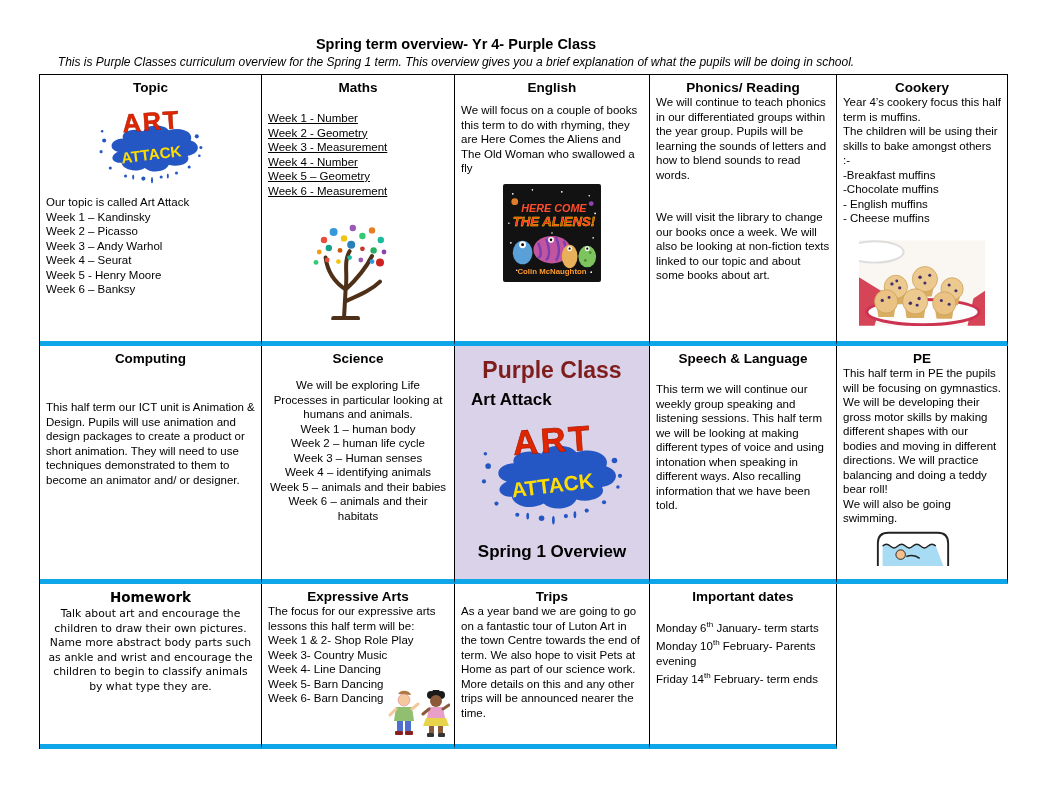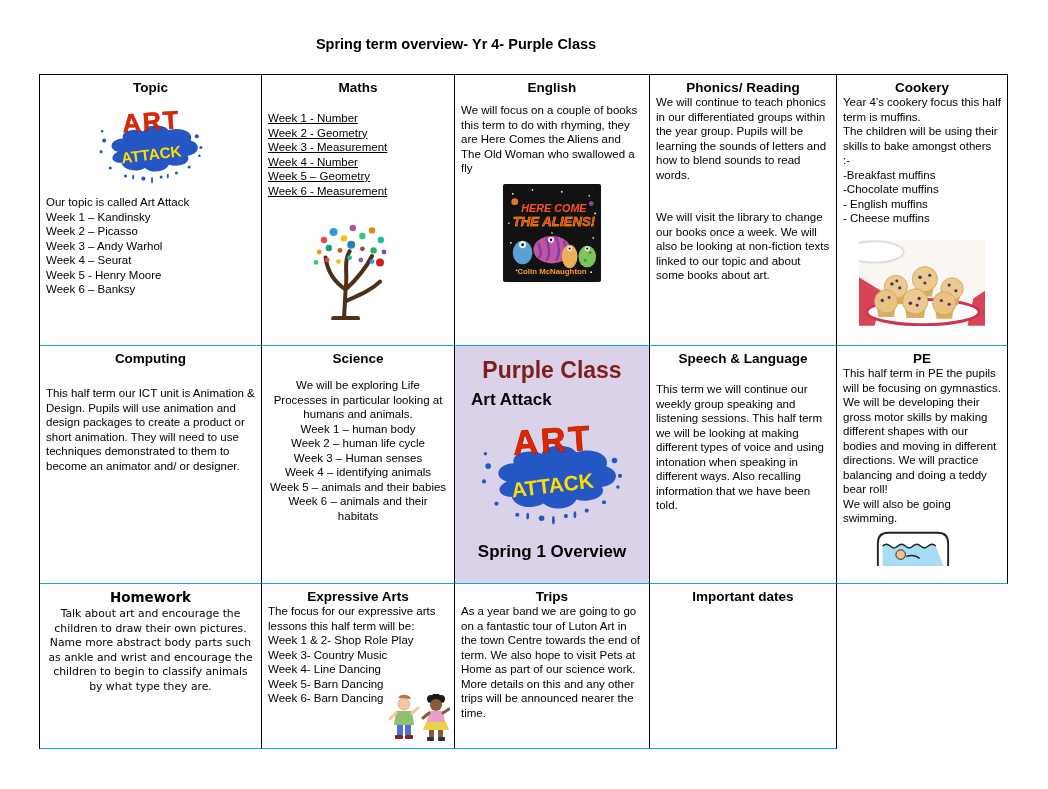--- a/index.html
+++ b/index.html
@@ -17,35 +17,35 @@
   }
   #curriculum-table {
     position:absolute; left:39px; top:74px;
     display:grid;
     grid-template-columns:222px 193px 195px 187px 171px;
     grid-template-rows:271px 238px 165px;
     border-top:1px solid #000; border-left:1px solid #000;
   }
   .cell {
     box-sizing:border-box; position:relative; overflow:hidden;
-    border-right:1px solid #000; border-bottom:1px solid #0ea5e9;
+    border-right:1px solid #000; border-bottom:5px solid #0ea5e9;
     padding:3px 6px;
   }
   .cell h3 { margin:2px 0 2px; font-size:13.5px; font-weight:bold; text-align:center; }
   .txt  { font-size:11.5px; line-height:14.5px; }
   .ctr  { text-align:center; }
   .gap  { height:14px; }
   .purple-cell { background:#d9d2e9; }
   .purple-title { margin:8px 0 0; text-align:center; font-size:23px; font-weight:bold; color:#7f1d1d; }
   .purple-sub   { margin:6px 0 0 10px; font-size:17px; font-weight:bold; text-align:left; }
   .purple-term  { margin:12px 0 0; text-align:center; font-size:17px; font-weight:bold; }
   .homework-txt { font-family:"DejaVu Sans", sans-serif; font-size:10.8px; line-height:14.5px; text-align:center; }
   .pshe-txt { font-size:12.5px; line-height:16.5px; }
   .img-center { display:block; margin:4px auto 0; }
-  .computing-body { margin-top:20px; }
+  .computing-body { margin-top:34px; }
   .science-body { margin-top:12px; }
   .speech-body { margin-top:16px; }
   .dates-body { margin-top:14px; }
   .dates-line { margin-bottom:1px; }
   sup { font-size:8px; }
   .kids-img { position:absolute; right:4px; bottom:6px; }
   .pool-img { display:block; margin:2px 0 0 28px; }
   .hidden-defs { position:absolute; width:0; height:0; overflow:hidden; }
 </style>
 </head>
@@ -72,20 +72,21 @@
       <circle cx="14" cy="60" r="2.5"></circle>
     </g>
     <text x="112" y="58" text-anchor="middle" font-family="Liberation Sans, sans-serif" font-size="50" font-weight="bold" fill="#e02500" stroke="#a81a00" stroke-width="1" letter-spacing="4" transform="rotate(-4 112 58)">ART</text>
     <text x="112" y="116" text-anchor="middle" font-family="Liberation Sans, sans-serif" font-size="30" font-weight="bold" fill="#ffdd00" transform="rotate(-7 112 116)">ATTACK</text>
   </symbol>
 </svg>
 
 <div id="page">
 
   <div class="doc-title">Spring term overview- Yr 4- Purple Class</div>
+  <div class="doc-subtitle">This is Purple Classes curriculum overview for the Spring 1 term. This overview gives you a brief explanation of what the pupils will be doing in school.</div>
 
   <div id="curriculum-table">
 
     <div class="cell">
       <h3>Topic</h3>
       <svg class="img-center" width="112" height="90" viewBox="0 0 220 170">
           <use href="#sym-art-attack"></use>
         </svg>
       <div class="txt" style="margin-top:6px;">
         <div>Our topic is called Art Attack</div>
@@ -334,17 +335,22 @@
     <div class="cell">
       <h3 style="margin-bottom:0;">Trips</h3>
       <div class="txt">
         <div>As a year band we are going to go on a fantastic tour of Luton Art in the town Centre towards the end of term.  We also hope to visit Pets at Home as part of our science work.</div>
         <div>More details on this and any other trips will be announced nearer the time.</div>
       </div>
     </div>
 
     <div class="cell">
       <h3>Important dates</h3>
+      <div class="txt dates-body">
+        <div class="dates-line"><span>Monday 6</span><sup>th</sup><span> January- term starts</span></div>
+        <div class="dates-line"><span>Monday 10</span><sup>th</sup><span> February- Parents evening</span></div>
+        <div class="dates-line"><span>Friday 14</span><sup>th</sup><span> February- term ends</span></div>
+      </div>
     </div>
 
 
   </div>
 </div>
 
 </body></html>

